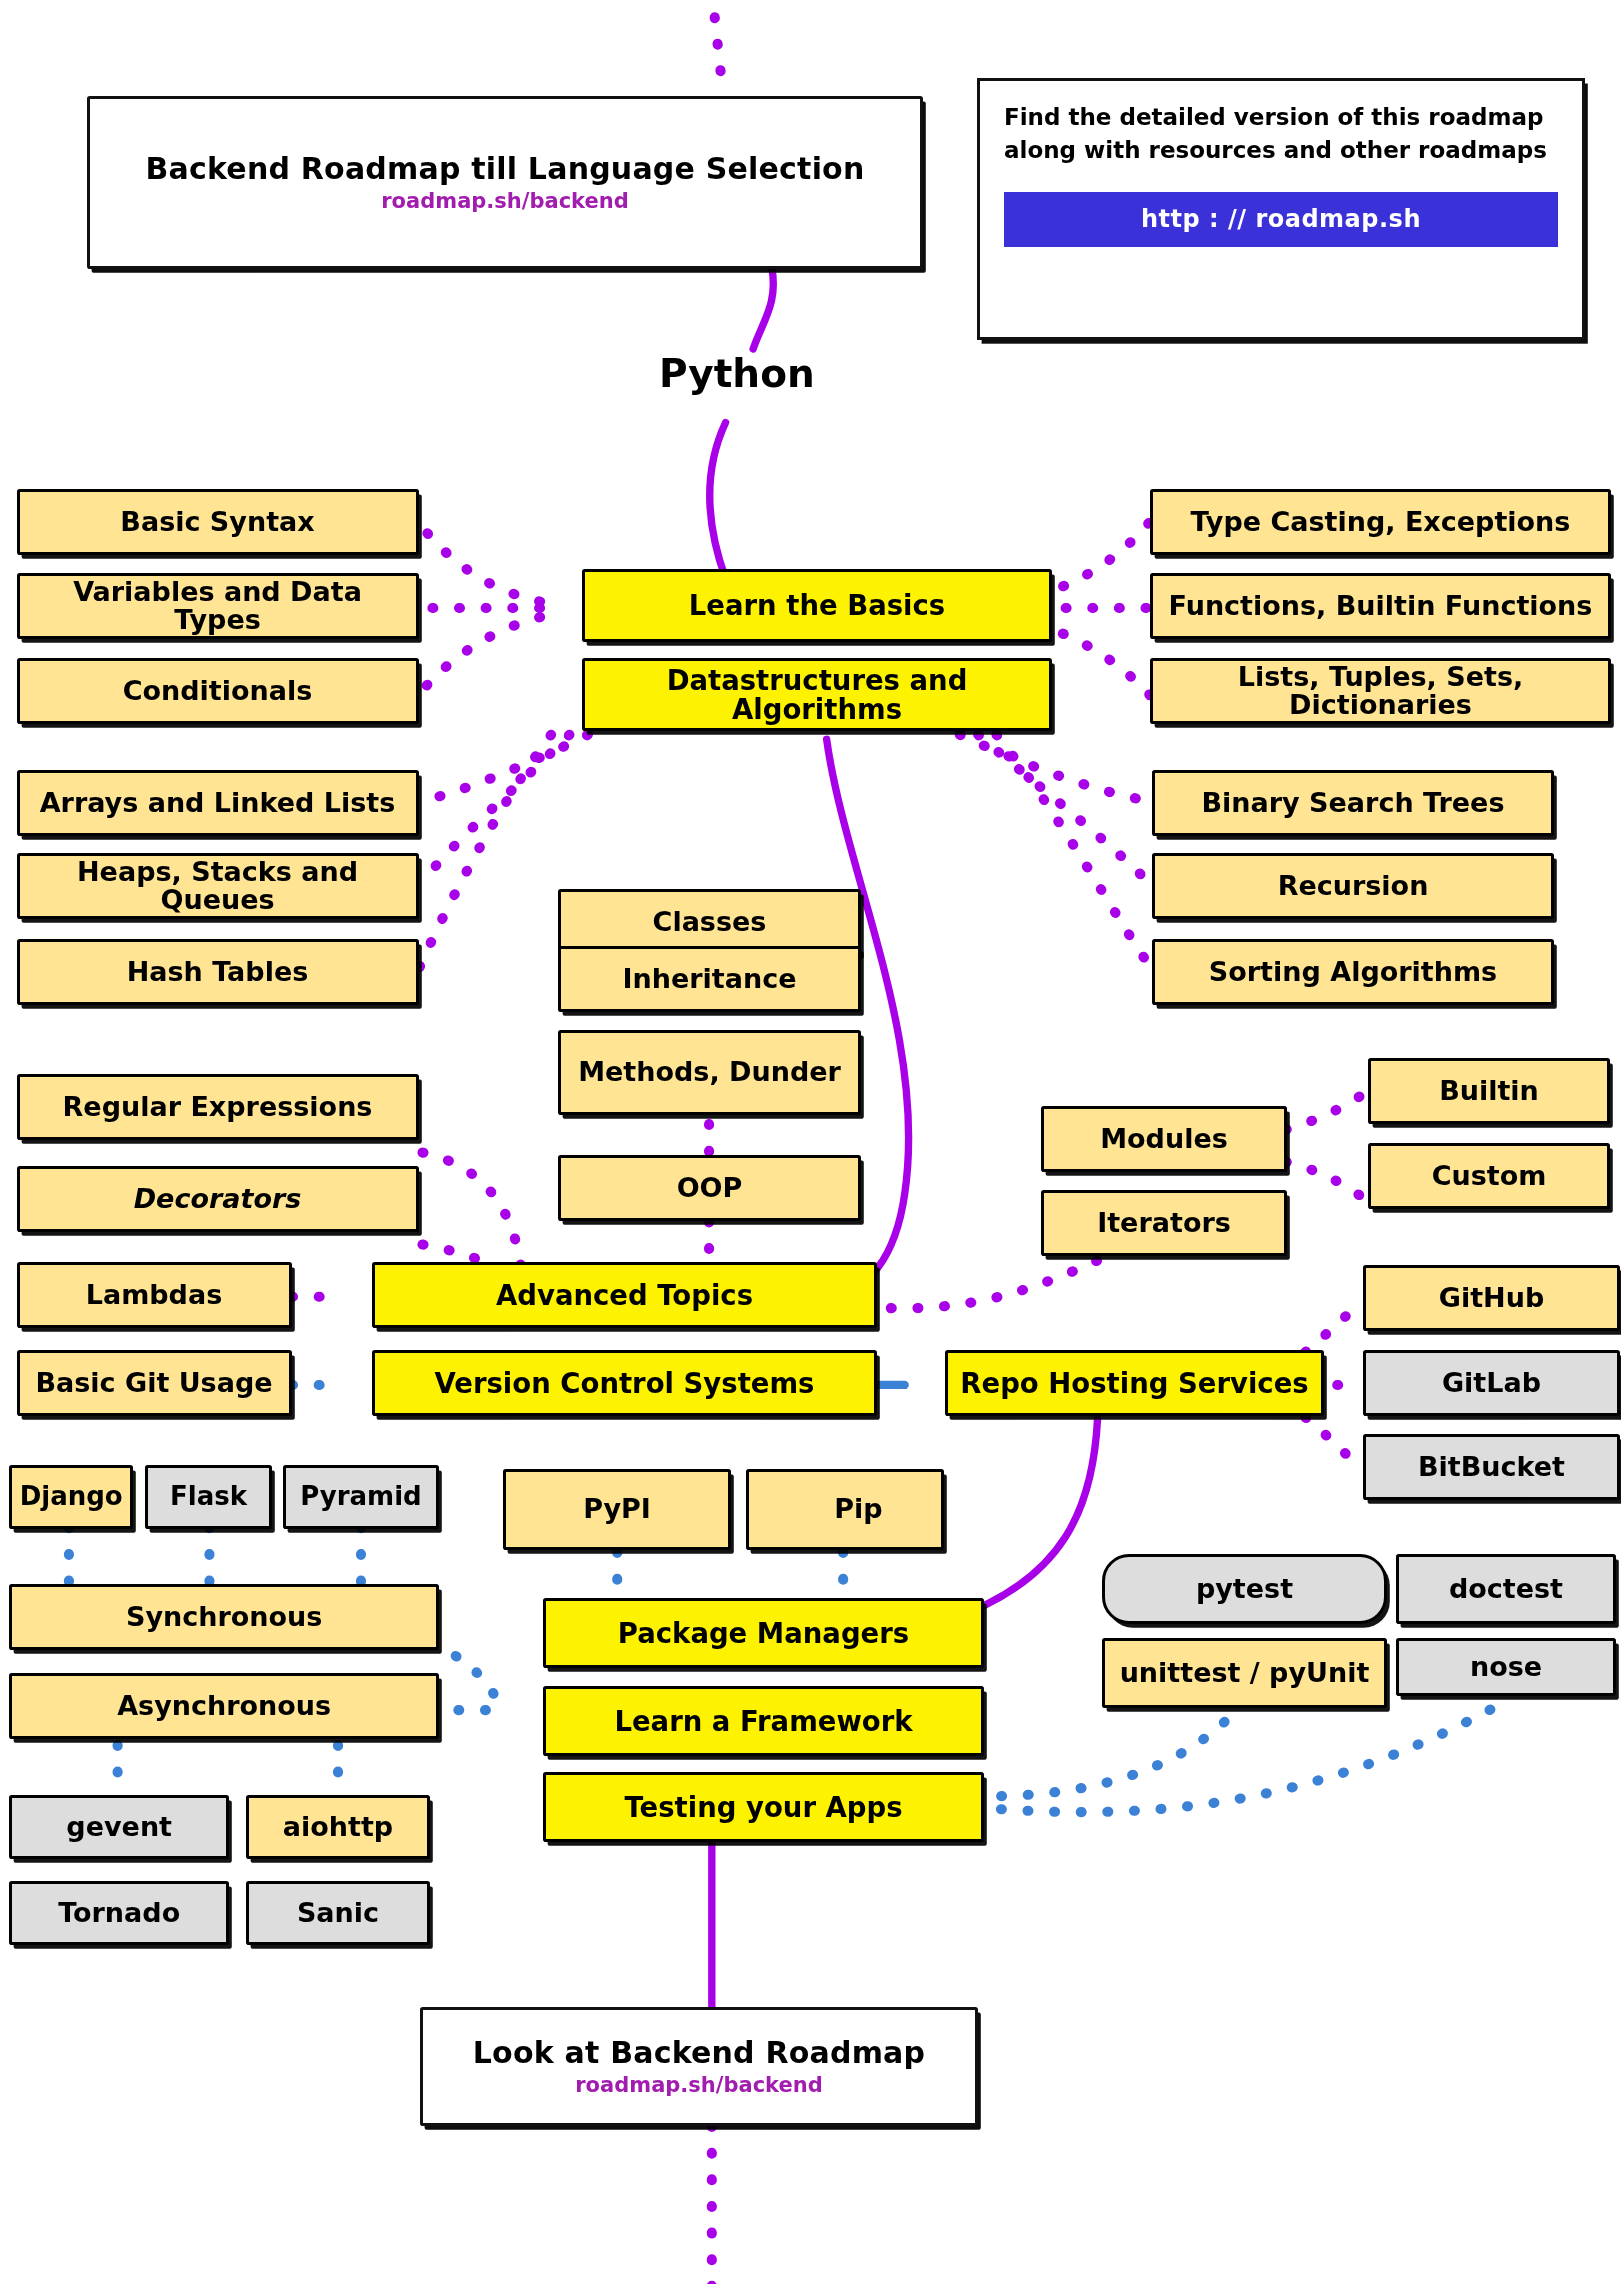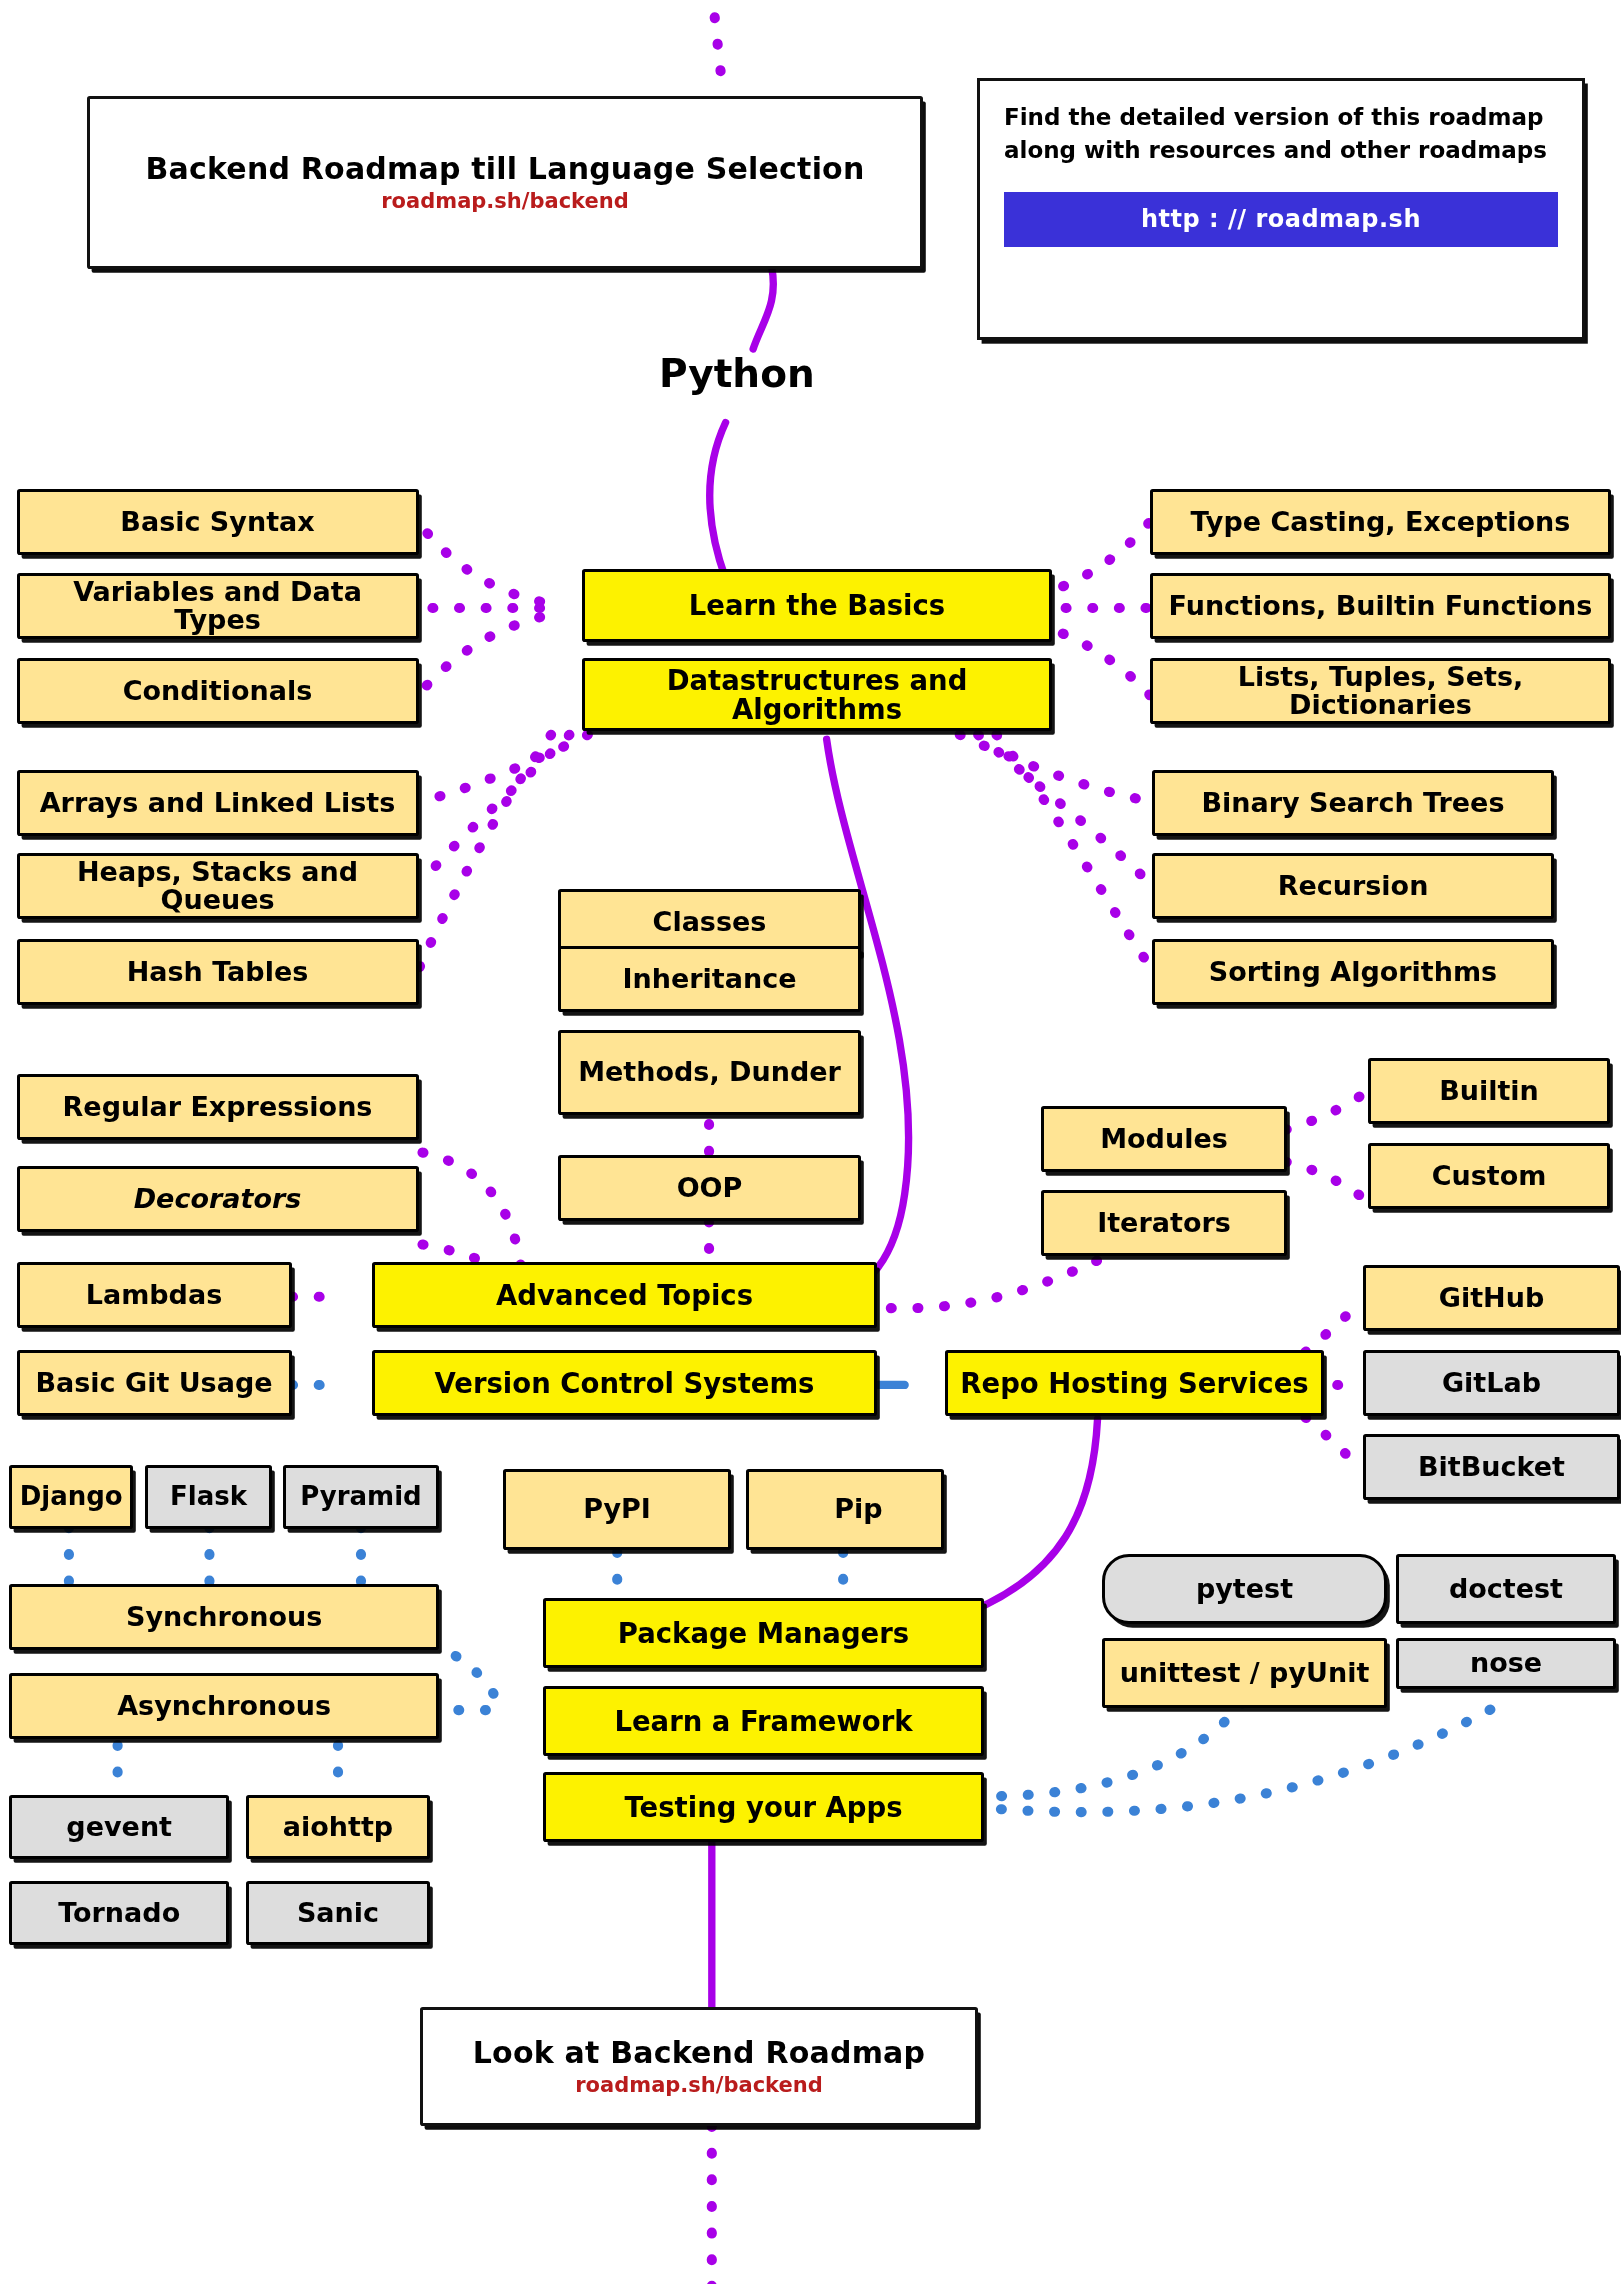--- a/index.html
+++ b/index.html
@@ -37,21 +37,21 @@
   .yellow{background:#fdf200;margin-left:40px;}
   .grey{background:#dddddd;}
   .plain{
     background:#ffffff;
     border:3.7px solid #111111;
     box-shadow:3.7px 4.6px 0 -0.9px rgba(0,0,0,.95);
     flex-direction:column;
     gap:5.5px;
   }
   .node .t1{display:block;font-weight:700;}
-  .node .t2{display:block;color:#b91c1c;font-weight:700;}
+  .node .t2{display:block;color:#a21caf;font-weight:700;}
   .titlebox .t1{font-size:30px;letter-spacing:0.2px;}
   .titlebox .t2{font-size:21px;}
   .infobox{
     position:absolute;
     box-sizing:border-box;
     background:#ffffff;
     border:3.7px solid #111111;
     box-shadow:3.7px 4.6px 0 -0.9px rgba(0,0,0,.95);
     display:flex;flex-direction:column;
     align-items:stretch;justify-content:flex-start;
@@ -234,21 +234,21 @@
   <div class="node tan f29" style="left:503px;top:1469px;width:228px;height:81px;">PyPI</div>
   <div class="node tan f29" style="left:746px;top:1469px;width:198px;height:81px;padding-left:34px;">Pip</div>
 
   <div class="node yellow f30" style="left:503px;top:1598px;width:441px;height:70px;">Package Managers</div>
   <div class="node yellow f30" style="left:503px;top:1686px;width:441px;height:70px;">Learn a Framework</div>
   <div class="node yellow f30" style="left:503px;top:1772px;width:441px;height:70px;">Testing your Apps</div>
 
   <div class="node grey f29" style="left:1102px;top:1554px;width:285px;height:70px;border-radius:27px;">pytest</div>
   <div class="node grey f29" style="left:1396px;top:1554px;width:220px;height:70px;">doctest</div>
   <div class="node tan f29" style="left:1102px;top:1638px;width:285px;height:70px;">unittest / pyUnit</div>
-  <div class="node grey f29" style="left:1396px;top:1638px;width:220px;height:51px;">nose</div>
+  <div class="node grey f29" style="left:1396px;top:1638px;width:220px;height:58px;">nose</div>
 
   <div class="node plain titlebox" style="left:420px;top:2007px;width:558px;height:119px;">
     <span class="t1">Look at Backend Roadmap</span>
     <span class="t2">roadmap.sh/backend</span>
   </div>
 
 </div>
 
 
 </body></html>

